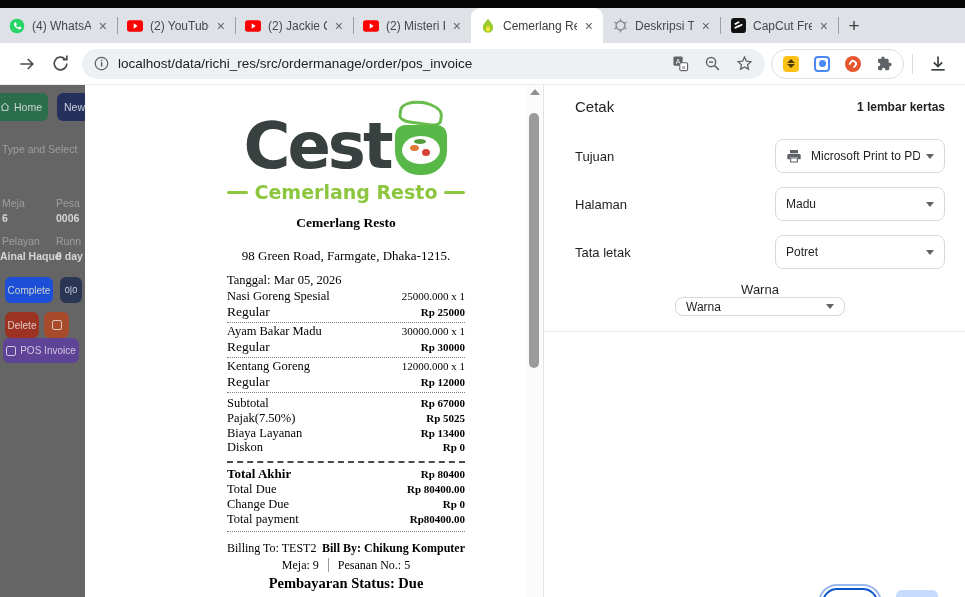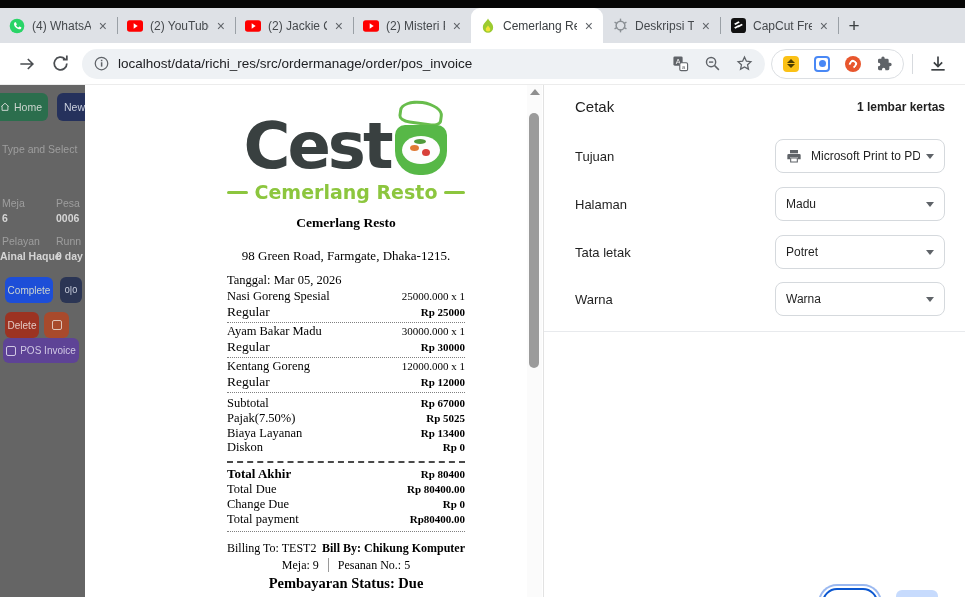--- a/index.html
+++ b/index.html
@@ -103,21 +103,21 @@
   #panel { position:absolute; left:544px; top:0; width:421px; height:512px; background:#fff; }
   #panel-head { position:absolute; left:31px; top:13px; right:20px; display:flex; justify-content:space-between; align-items:center; }
   #panel-title { font-size:15px; color:#1f1f1f; }
   #sheet-count { font-size:12px; font-weight:bold; color:#1f1f1f; }
   .prow { position:absolute; left:31px; right:20px; height:34px; display:flex; align-items:center; justify-content:space-between; }
   .prow .plabel { font-size:13px; color:#1f1f1f; }
   .pselect { width:170px; height:34px; border:1px solid #d5d9dd; border-radius:8px; background:#fff; display:flex; align-items:center; padding:0 10px; font-size:12px; color:#1f1f1f; }
   .pselect .pval { flex:1; white-space:nowrap; overflow:hidden; }
   .caret { width:0; height:0; border-left:4px solid transparent; border-right:4px solid transparent; border-top:5px solid #5f6368; margin-left:6px; }
   .psel-ic { width:16px; height:16px; margin-right:9px; color:#5f6368; flex:0 0 auto; }
-  #prow-0 { top:54px; } #prow-1 { top:102px; } #prow-2 { top:150px; } #prow-3 { top:197px; }
+  #prow-0 { top:54px; } #prow-1 { top:102px; } #prow-2 { top:150px; } #prow-3 { top:197px;flex-direction:column; }
   #panel-divider { position:absolute; left:0; right:0; top:246px; height:1px; background:#e8eaed; }
   #more-row { position:absolute; left:31px; right:24px; top:268px; height:24px; display:flex; align-items:center; justify-content:space-between; }
   #more-label { font-size:13px; color:#1f1f1f; }
   .chev { width:12px; height:12px; color:#444; }
   #btn-cancel { position:absolute; left:278px; top:503px; width:56px; height:30px; background:#fff; border:2px solid #0b57d0; border-radius:16px; box-shadow:0 0 0 2px #fff, 0 0 0 4px #9ab8f0; }
   #btn-print { position:absolute; left:352px; top:505px; width:42px; height:28px; background:#c7dbfd; border-radius:6px 6px 0 0; }
 
   svg { display:block; }
 </style>
 </head>

